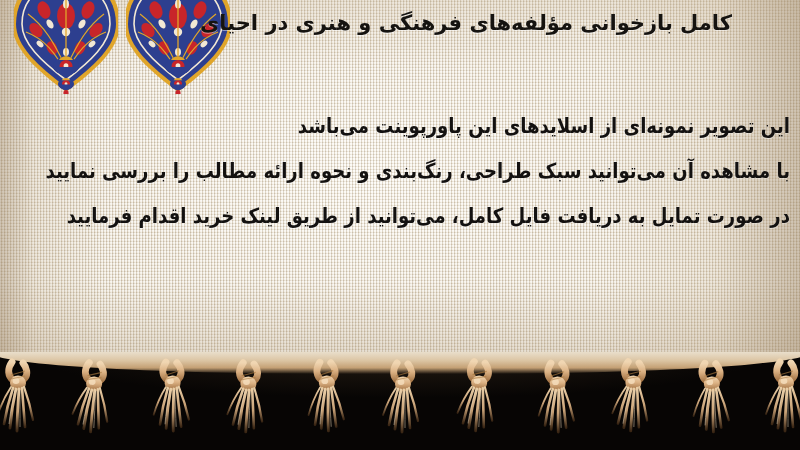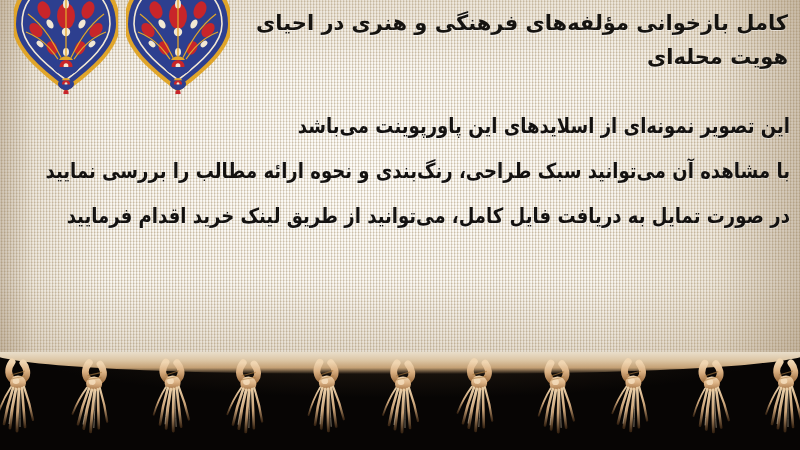--- a/index.html
+++ b/index.html
@@ -76,20 +76,21 @@
   }
   #ornament-left  { left: 14px; }
   #ornament-right { left: 126px; }
 
   
   #title-block {
     position: absolute;
     top: 6px;
     right: 12px;
     width: 644px;
+    text-align: center;
     color: #151310;
     font-size: 21px;
     line-height: 34px;
     font-weight: 600;
     letter-spacing: 0px;
     text-shadow: 0 1px 0 rgba(255,255,255,0.45);
   }
   #title-block .tline { display: block; white-space: nowrap; }
 
   
@@ -230,21 +231,20 @@
       <use href="#droplet"></use>
     </g>
     <g transform="translate(52,110) scale(0.62)">
       <use href="#droplet"></use>
     </g>
     <ellipse cx="52" cy="119" rx="2.6" ry="3" fill="#c8252a"></ellipse>
   </svg>
 
   <div id="title-block">
     <span class="tline">کامل بازخوانی مؤلفه‌های فرهنگی و هنری در احیای</span>
-    <span class="tline">هویت محله‌ای</span>
   </div>
 
   <div id="body-block">
     <span class="bline">این تصویر نمونه‌ای از اسلایدهای این پاورپوینت می‌باشد</span>
     <span class="bline">با مشاهده آن می‌توانید سبک طراحی، رنگ‌بندی و نحوه ارائه مطالب را بررسی نمایید</span>
     <span class="bline">در صورت تمایل به دریافت فایل کامل، می‌توانید از طریق لینک خرید اقدام فرمایید</span>
   </div>
 
   <div id="fringe-band">
     <div id="black-field"></div>

